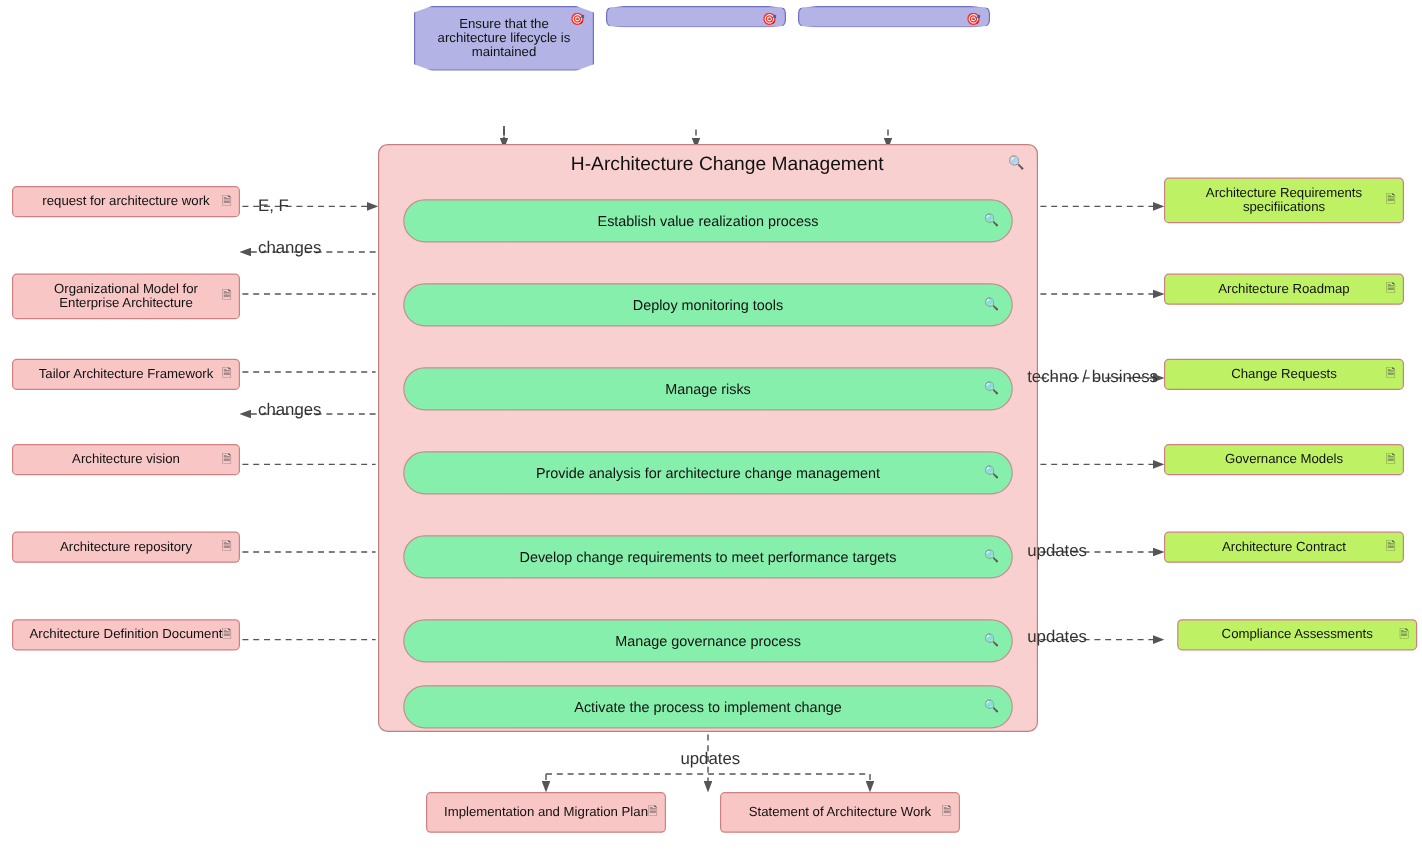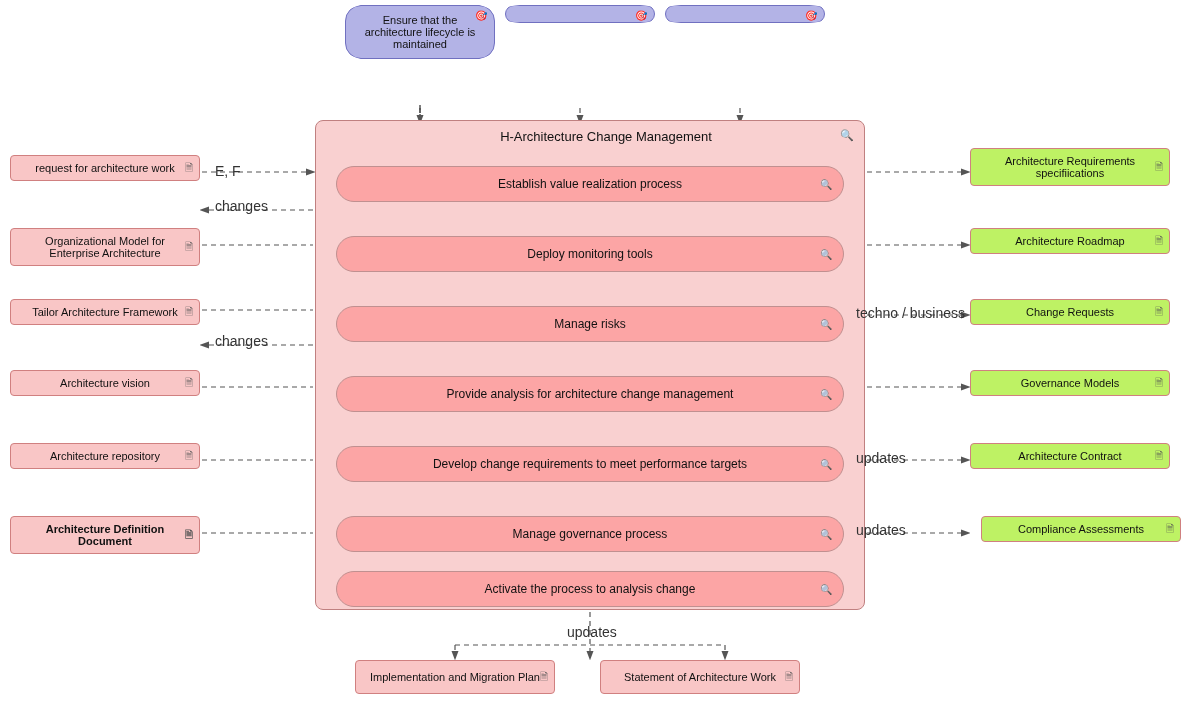--- a/index.html
+++ b/index.html
@@ -16,21 +16,21 @@
       position: relative;
       width: 1185px;
       height: 718px;
     }
 
     
     .top-box {
       position: absolute;
       background: #b3b3e6;
       border: 1.5px solid #7070c0;
-      border-radius: 16px;
+      border-radius: 6px;
       text-align: center;
       padding: 8px 10px;
       width: 150px;
       font-size: 11px;
       color: #111;
       display: flex;
       align-items: center;
       justify-content: center;
       clip-path: polygon(10% 0%, 90% 0%, 100% 10%, 100% 90%, 90% 100%, 10% 100%, 0% 90%, 0% 10%);
     }
@@ -99,37 +99,37 @@
       left: 315px;
       top: 120px;
       width: 550px;
       height: 490px;
     }
     .main-title {
       position: absolute;
       top: 8px;
       left: 0; right: 0;
       text-align: center;
-      font-size: 13px;
+      font-size: 16px;
       font-weight: normal;
       color: #111;
       padding-left: 32px;
     }
     .main-title-icon {
       position: absolute;
       top: 8px;
       right: 10px;
       font-size: 11px;
       color: #555;
     }
 
     
     .process-box {
       position: absolute;
-      background: #fca5a5;
+      background: #86efac;
       border: 1.5px solid #c09090;
       border-radius: 20px;
       text-align: center;
       font-size: 12px;
       color: #111;
       display: flex;
       align-items: center;
       justify-content: center;
       height: 36px;
       left: 20px;
@@ -280,21 +280,21 @@
     </div>
     <div class="process-box" style="top:325px;">
       <span>Develop change requirements to meet performance targets</span>
       <span class="process-box-icon">🔍</span>
     </div>
     <div class="process-box" style="top:395px;">
       <span>Manage governance process</span>
       <span class="process-box-icon">🔍</span>
     </div>
     <div class="process-box" style="top:450px;">
-      <span>Activate the process to analysis change</span>
+      <span>Activate the process to implement change</span>
       <span class="process-box-icon">🔍</span>
     </div>
   </div>
 
   <div class="left-box" style="left:10px;top:155px;">
     <span>request for architecture work</span>
     <span class="left-box-icon">🗎</span>
   </div>
   <div class="left-box" style="left:10px;top:228px;">
     <span>Organizational Model for Enterprise Architecture</span>
@@ -305,21 +305,21 @@
     <span class="left-box-icon">🗎</span>
   </div>
   <div class="left-box" style="left:10px;top:370px;">
     <span>Architecture vision</span>
     <span class="left-box-icon">🗎</span>
   </div>
   <div class="left-box" style="left:10px;top:443px;">
     <span>Architecture repository</span>
     <span class="left-box-icon">🗎</span>
   </div>
-  <div class="left-box" style="left:10px;top:516px;font-weight:bold;">
+  <div class="left-box" style="left:10px;top:516px;">
     <span>Architecture Definition Document</span>
     <span class="left-box-icon">🗎</span>
   </div>
 
   <div class="right-box" style="left:970px;top:148px;">
     <span>Architecture Requirements specifiications</span>
     <span class="right-box-icon">🗎</span>
   </div>
   <div class="right-box" style="left:970px;top:228px;">
     <span>Architecture Roadmap</span>

